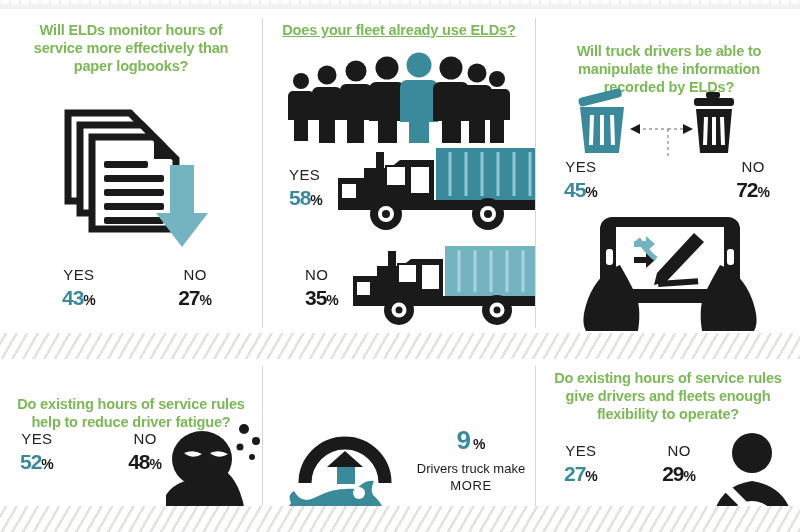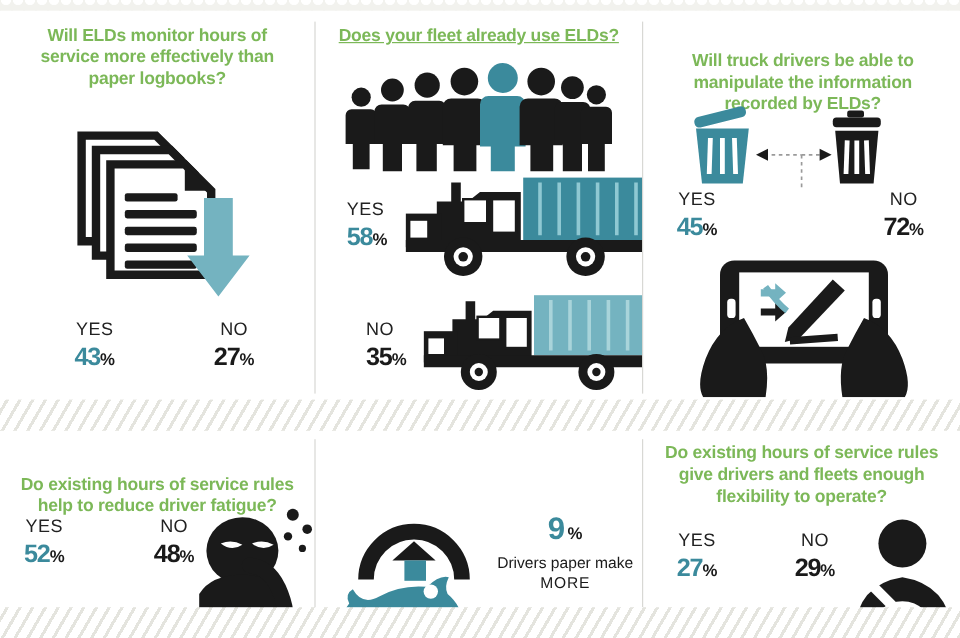--- a/index.html
+++ b/index.html
@@ -382,21 +382,21 @@
       <rect x="62" y="50" width="18" height="17" fill="#3b8a9c"></rect>
       <path d="M14,108 q-6,-12 2,-22 q-4,-8 3,-12 q8,14 22,6 q18,-10 40,-8 q10,-10 18,-8 q-4,8 -1,14 q12,10 12,24 q0,6 -4,6 h-92 z" fill="#3b8a9c"></path>
       <circle cx="84" cy="76" r="6" fill="#ffffff"></circle>
     </svg>
 
     <div id="p5-txt">
       <div class="numrow" style="justify-content:center;">
         <span class="p5-num">9</span>
         <span class="pct" style="margin-left:3px;">%</span>
       </div>
-      <div class="p5-line" style="margin-top:4px;">Drivers paper make</div>
+      <div class="p5-line" style="margin-top:4px;">Drivers truck make</div>
       <div class="p5-more">MORE</div>
     </div>
 
     <div id="p5-bar"></div>
   </div>
 
   <div class="panel" id="panel6">
     <div class="q q-md" id="p6-q">Do existing hours of service rules give drivers and fleets enough flexibility to operate?</div>
 
     <div id="p6-stats">

